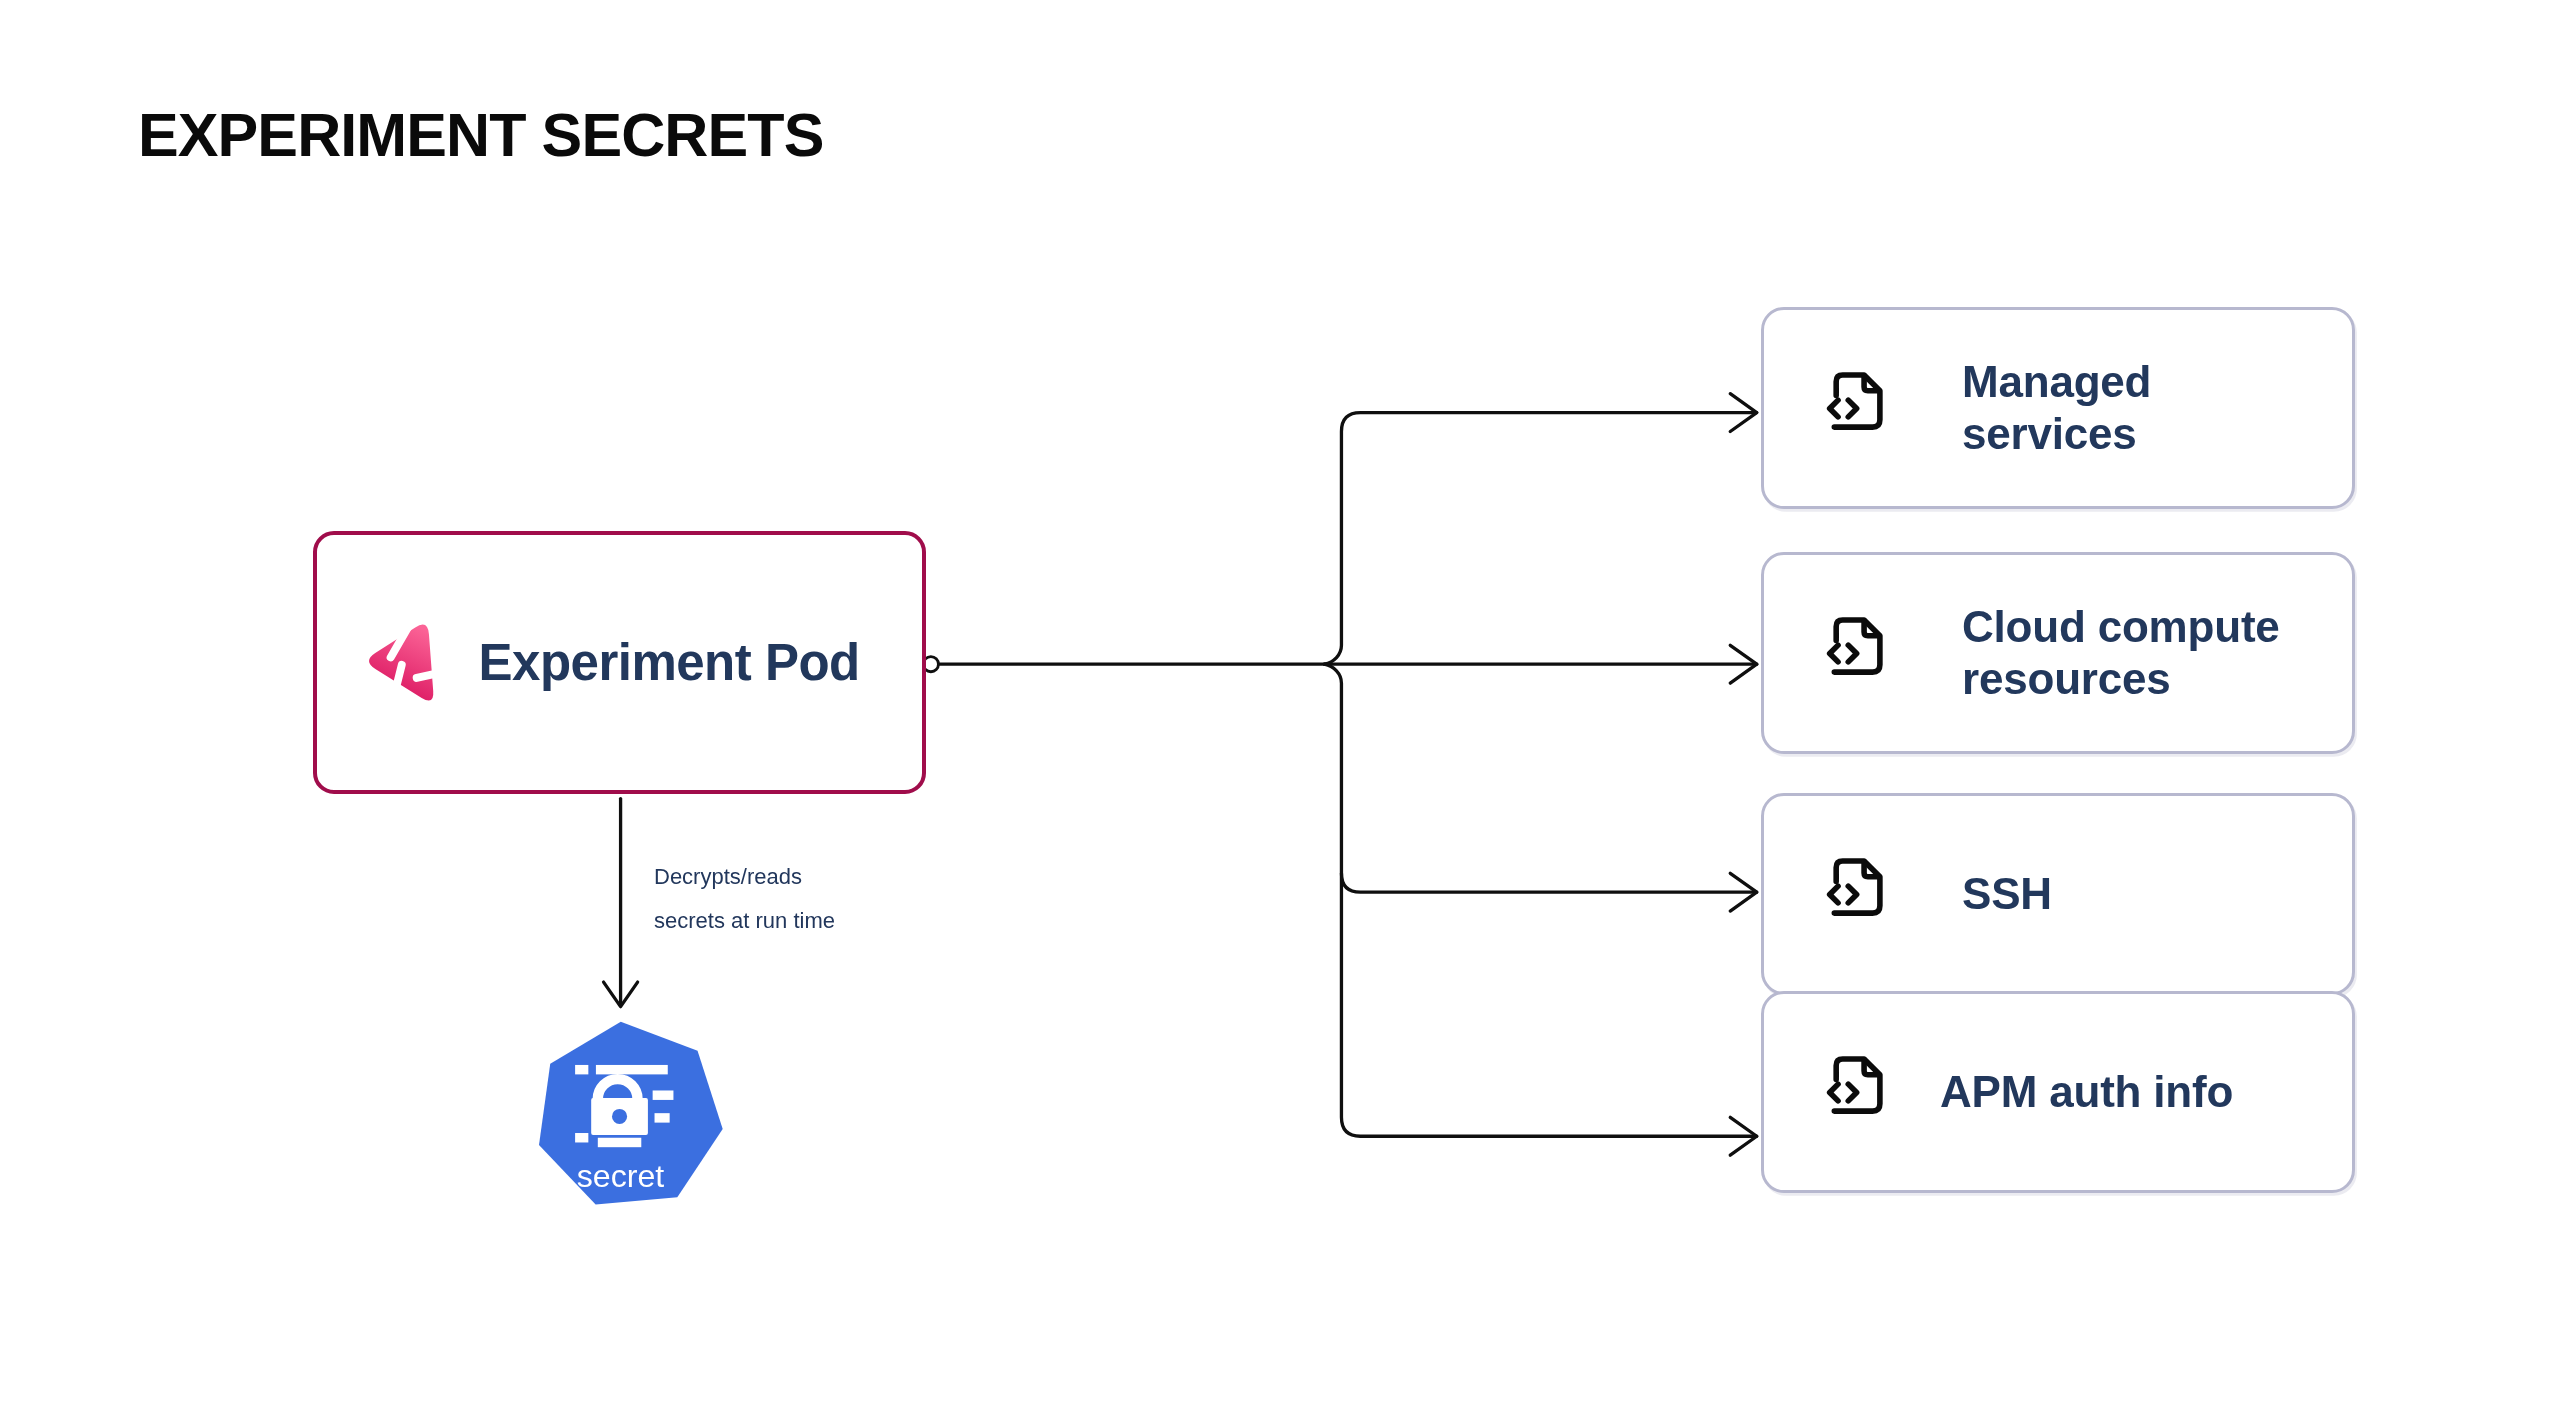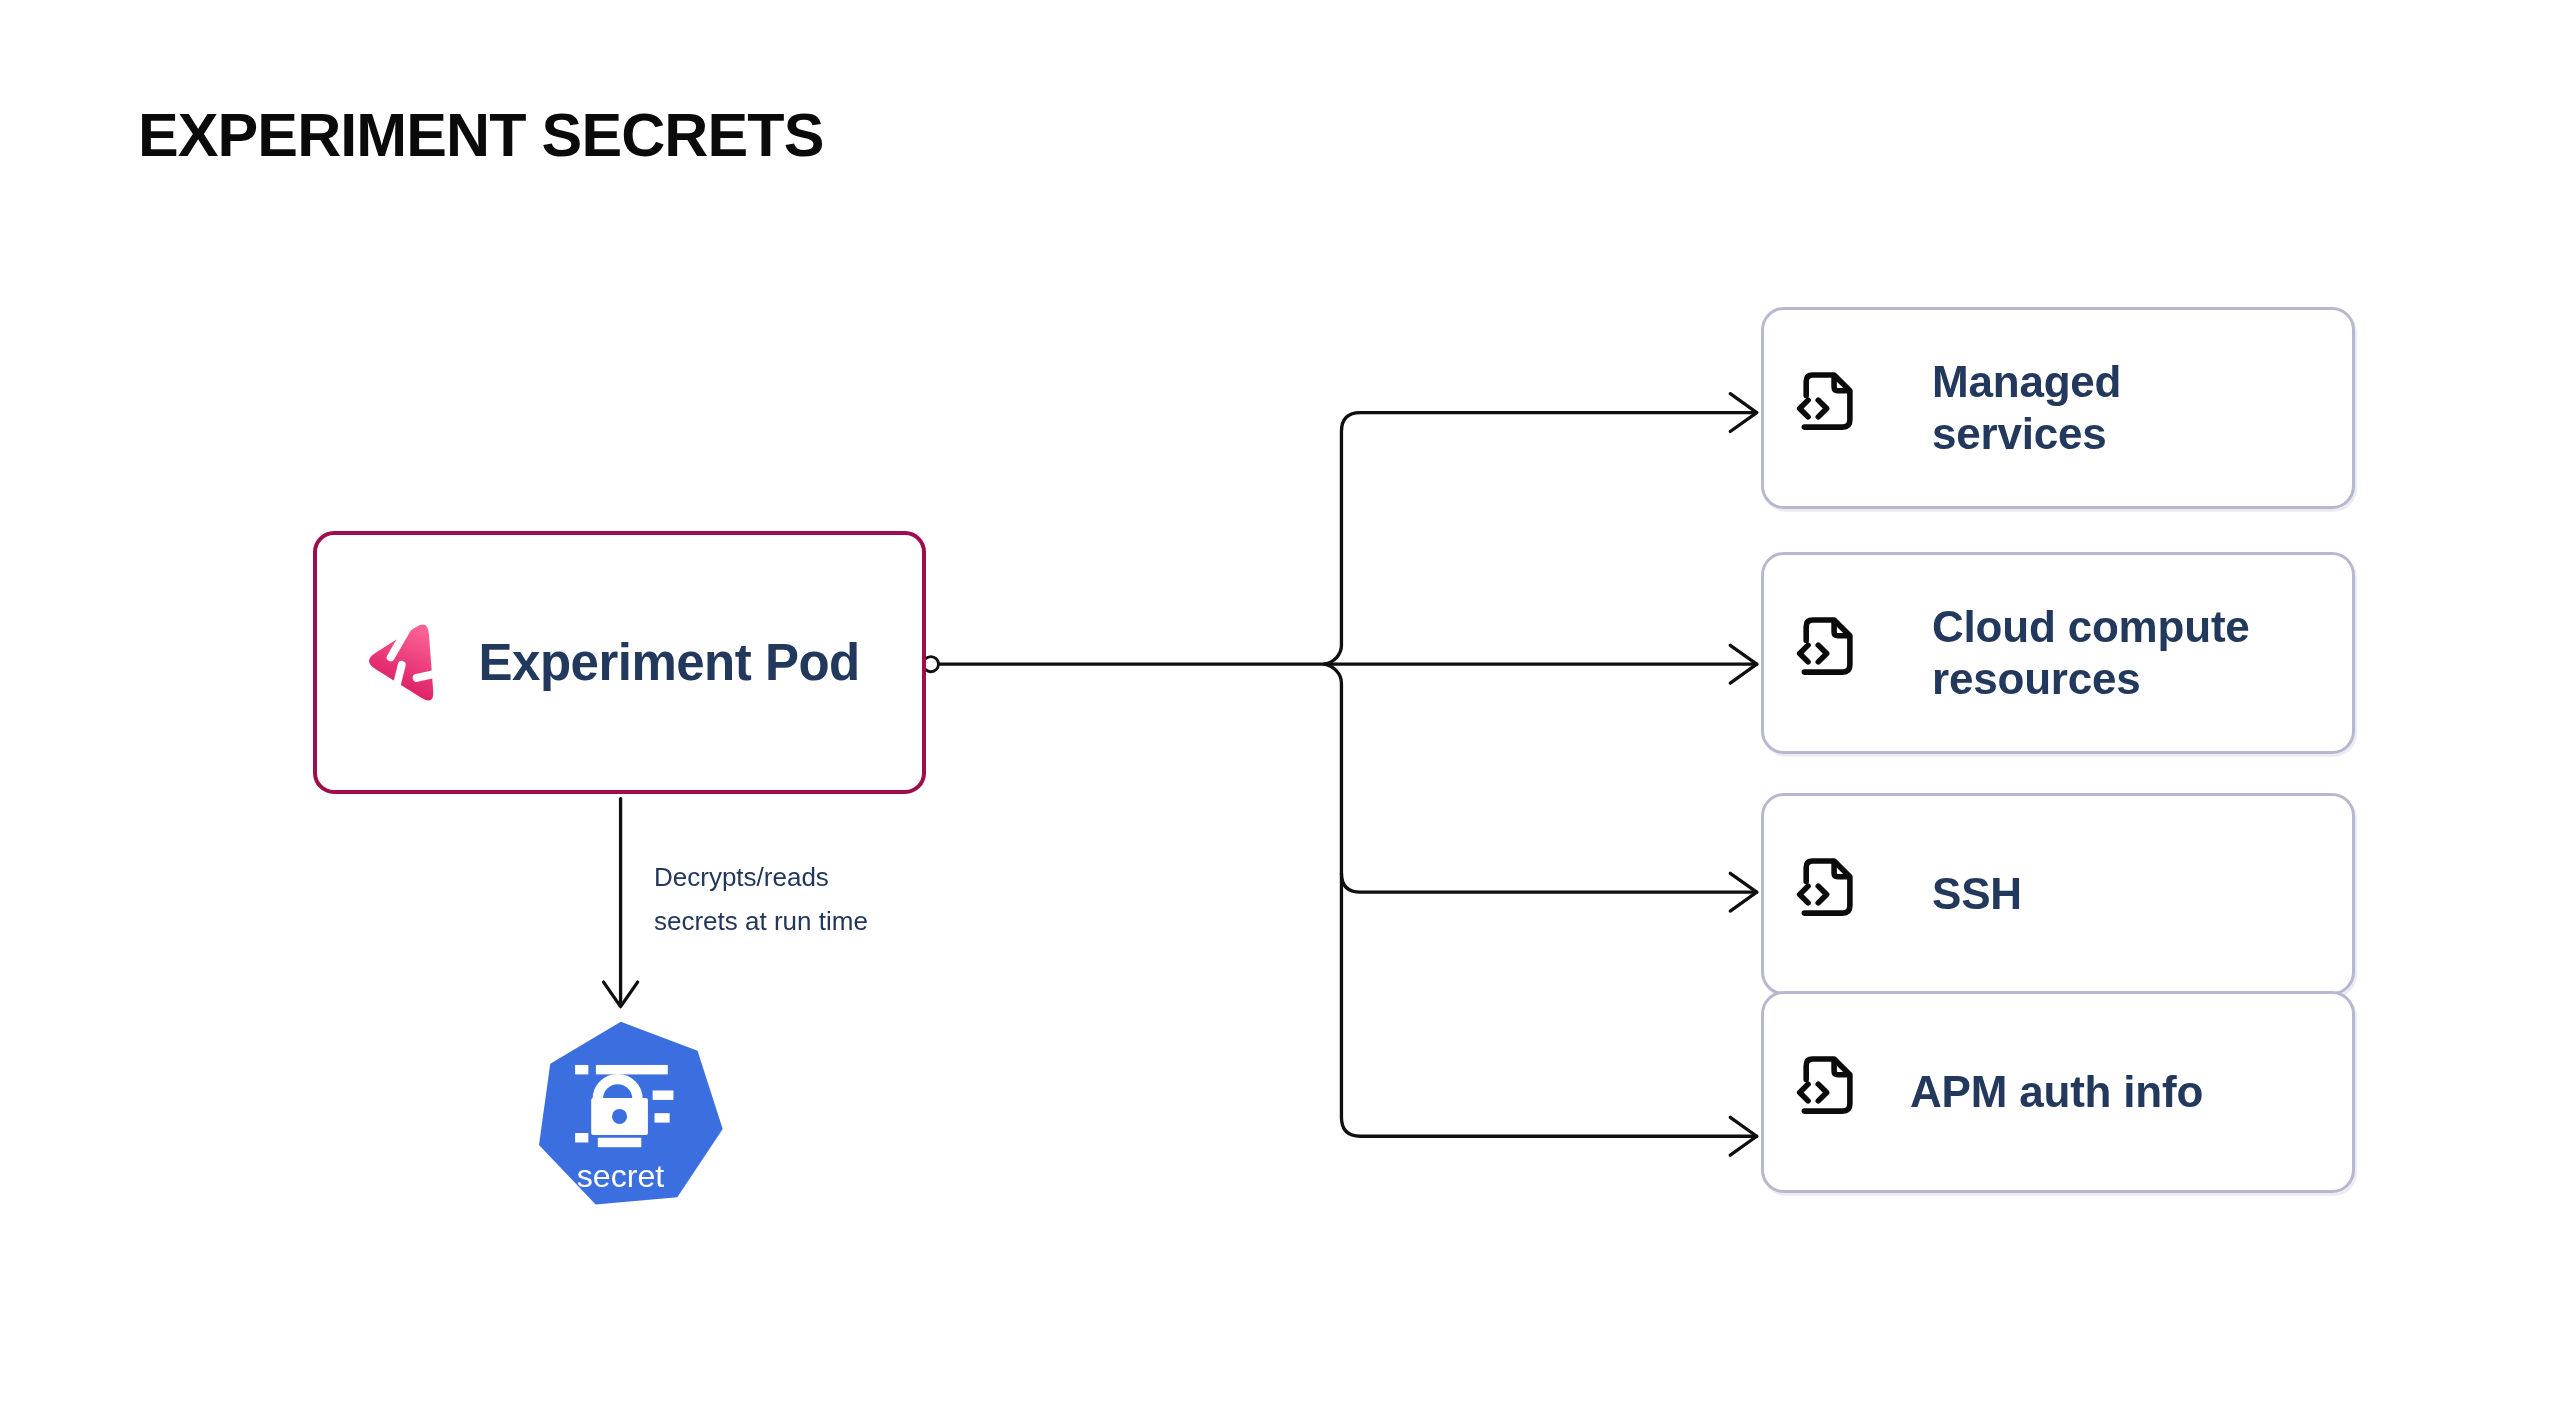--- a/index.html
+++ b/index.html
@@ -38,35 +38,35 @@
   }
 
   
   .target{
     left:1761px;width:594px;height:202px;
     box-sizing:border-box;
     background:#ffffff;
     border:3.8px solid #B7B8CF;border-radius:23px;
     box-shadow:1.9px 2.8px 0 rgba(175,175,200,0.25);
     display:flex;align-items:center;
-    padding-left:18px;gap:57px;
+    padding-left:48px;gap:57px;
   }
   #target-0{top:307px;}
   #target-1{top:552px;}
   #target-2{top:793px;}
   #target-3{top:991px;gap:35px;}
   .target .t-label{
     font-size:44px;font-weight:bold;color:#22385C;line-height:52px;
     letter-spacing:-0.2px;white-space:nowrap;
   }
 
   
   #edge-note{
     left:654px;top:855px;
-    font-size:26px;font-weight:500;color:#22375C;line-height:44px;
+    font-size:22px;font-weight:500;color:#22375C;line-height:44px;
     white-space:nowrap;
   }
 
   
   #secret-node{left:525px;top:1012px;width:208px;height:208px;}
   #secret-node text{
     font-family:"Liberation Sans", sans-serif;
     font-size:34px;fill:#ffffff;
   }
 

